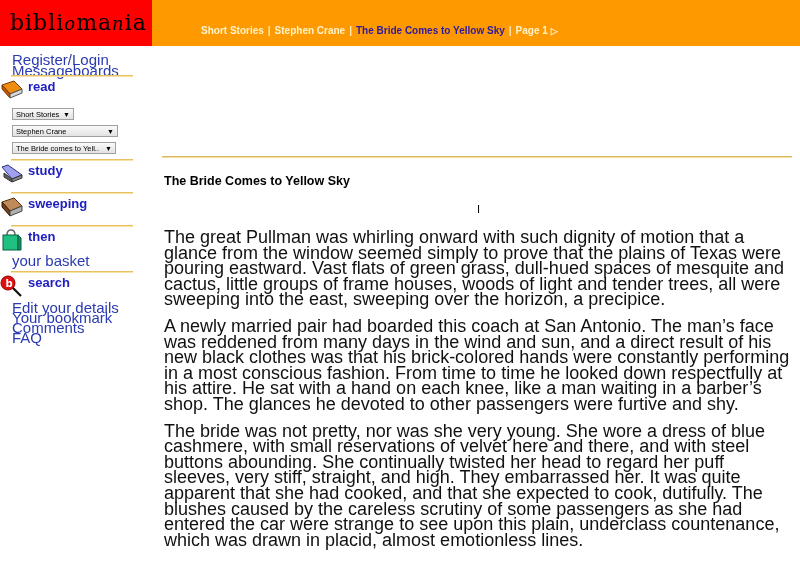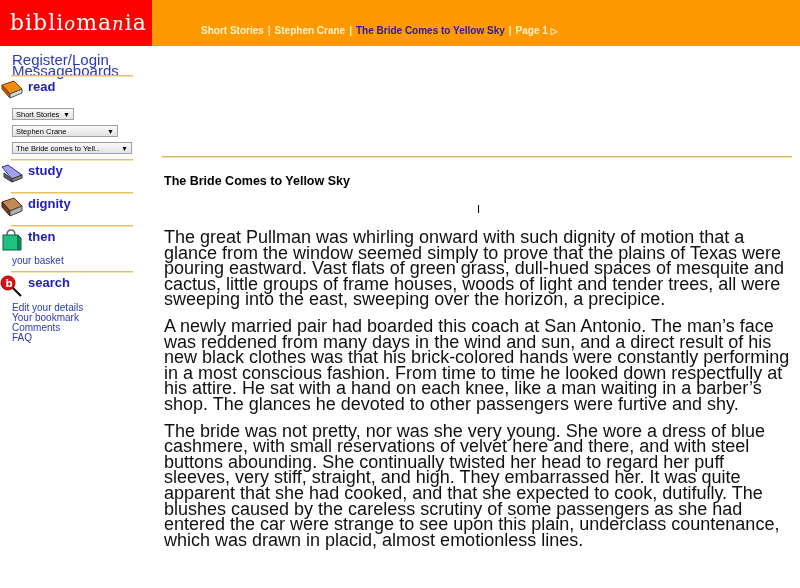--- a/index.html
+++ b/index.html
@@ -1,35 +1,35 @@
 <!DOCTYPE html>
 <html><head>
 <meta charset="utf-8">
 <style>
   html, body { margin:0; padding:0; background:#ffffff; }
   body { width:800px; height:588px; overflow:hidden; position:relative; font-family:"Liberation Sans", sans-serif; }
   #logo { position:absolute; left:0; top:0; width:152px; height:46px; background:#ff0000; }
-  #logo-text { position:absolute; left:10px; top:10px; font-family:"DejaVu Serif", serif; font-size:22px; color:#ffffff; letter-spacing:1px; white-space:nowrap; }
+  #logo-text { position:absolute; left:10px; top:10px; font-family:"DejaVu Serif", serif; font-size:22px; color:#000000; letter-spacing:1px; white-space:nowrap; }
   #logo-text i { font-style:italic; font-size:18px; }
   #topbar { position:absolute; left:152px; top:0; width:648px; height:46px; background:#ff9900; }
   #crumbs { position:absolute; left:8px; top:25px; font-size:10px; font-weight:bold; color:#ffeebb; white-space:nowrap;padding-left:41px; }
   #crumbs .sep { color:#ffeebb; margin:0 4px; }
   #crumbs .cur { color:#2a1aa0; }
   #crumbs .link { color:#fff3cc; cursor:pointer; }
   #crumbs .arrow { font-size:9px; margin-left:3px; }
   #sidebar { position:absolute; left:0; top:46px; width:140px; }
   .toplinks { position:absolute; left:12px; top:8px; font-size:15px; line-height:11px; }
   .toplinks a, .sublinks a { color:#2a3ab0; text-decoration:none; display:block; }
   .rule { position:absolute; left:11px; width:122px; height:1px; background:#e8c060; border-bottom:1px solid #f5e3a8; }
   .navhead { position:absolute; left:0; height:24px; display:flex; align-items:flex-start; }
   .navhead .icon { width:24px; height:22px; margin-right:4px; display:inline-block; }
   .navhead .lbl { font-size:13px; font-weight:bold; color:#2020c0; cursor:pointer; }
   .sel { position:absolute; left:12px; height:12px; border:1px solid #a0a0a0; background:linear-gradient(#fafafa,#e2e2e2); font-size:7.5px; line-height:12px; padding-left:3px; box-sizing:border-box; color:#000; white-space:nowrap; }
   .sel .tri { position:absolute; right:3px; top:0; font-size:7px; }
-  .sublinks { position:absolute; left:12px; font-size:10px; line-height:10px; }
+  .sublinks { position:absolute; left:12px; font-size:15px; line-height:10px; }
   #hr { position:absolute; left:162px; top:156px; width:630px; height:1px; background:#d8b860; border-bottom:1px solid #f2e2a0; }
   #title { position:absolute; left:164px; top:174px; font-size:12.5px; font-weight:bold; color:#000; }
   #chapter { position:absolute; left:477px; top:203px; font-size:11px; color:#000; }
   #text { position:absolute; left:164px; top:230px; width:630px; font-size:18px; line-height:15.6px; color:#111; }
   #text p { margin:0 0 11px 0; }
 </style>
 </head>
 <body>
 
 <div id="logo">
@@ -54,21 +54,21 @@
       <svg width="24" height="22" viewBox="0 0 24 22">
           <path d="M2 6 L14 2 L22 10 L10 15 Z" fill="#f08c10" stroke="#7a3a00" stroke-width="1"></path>
           <path d="M2 6 L10 15 L10 19 L2 10 Z" fill="#c05800" stroke="#7a3a00" stroke-width="1"></path>
           <path d="M10 15 L22 10 L22 14 L10 19 Z" fill="#d8d8d8" stroke="#555" stroke-width="1"></path>
         </svg>
     </span>
     <span class="lbl">read</span>
   </div>
   <div class="sel" style="top:62px; width:62px;"><span>Short Stories</span><span class="tri">▼</span></div>
   <div class="sel" style="top:79px; width:106px;"><span>Stephen Crane</span><span class="tri">▼</span></div>
-  <div class="sel" style="top:96px; width:120px;"><span>The Bride comes to Yell..</span><span class="tri">▼</span></div>
+  <div class="sel" style="top:96px; width:104px;"><span>The Bride comes to Yell..</span><span class="tri">▼</span></div>
   <div class="rule" style="top:113px"></div>
 
   <div class="navhead" style="top:117px">
     <span class="icon">
       <svg width="24" height="22" viewBox="0 0 24 22">
           <path d="M2 4 L8 2 L22 12 L12 16 Z" fill="#a0a0f0" stroke="#303080" stroke-width="1"></path>
           <path d="M4 10 L12 16 L12 19 L4 14 Z" fill="#606060" stroke="#303030" stroke-width="1"></path>
           <path d="M12 16 L22 12 L22 15 L12 19 Z" fill="#888" stroke="#333" stroke-width="1"></path>
         </svg>
     </span>
@@ -77,21 +77,21 @@
   <div class="rule" style="top:146px"></div>
 
   <div class="navhead" style="top:150px">
     <span class="icon">
       <svg width="24" height="22" viewBox="0 0 24 22">
           <path d="M2 6 L14 2 L22 10 L10 15 Z" fill="#c08a58" stroke="#5a3010" stroke-width="1"></path>
           <path d="M2 6 L10 15 L10 20 L2 11 Z" fill="#704020" stroke="#3a1a00" stroke-width="1"></path>
           <path d="M10 15 L22 10 L22 15 L10 20 Z" fill="#b0b0b0" stroke="#444" stroke-width="1"></path>
         </svg>
     </span>
-    <span class="lbl">dignity</span>
+    <span class="lbl">sweeping</span>
   </div>
   <div class="rule" style="top:179px"></div>
 
   <div class="navhead" style="top:183px">
     <span class="icon">
       <svg width="24" height="22" viewBox="0 0 24 22">
           <path d="M7 6 Q7 1 11 1 Q15 1 15 6" fill="none" stroke="#666" stroke-width="1.5"></path>
           <rect x="3" y="6" width="15" height="15" fill="#20c080" stroke="#0a6040" stroke-width="1"></rect>
           <path d="M18 6 L21 9 L21 21 L18 21 Z" fill="#10905c" stroke="#0a6040" stroke-width="1"></path>
         </svg>

